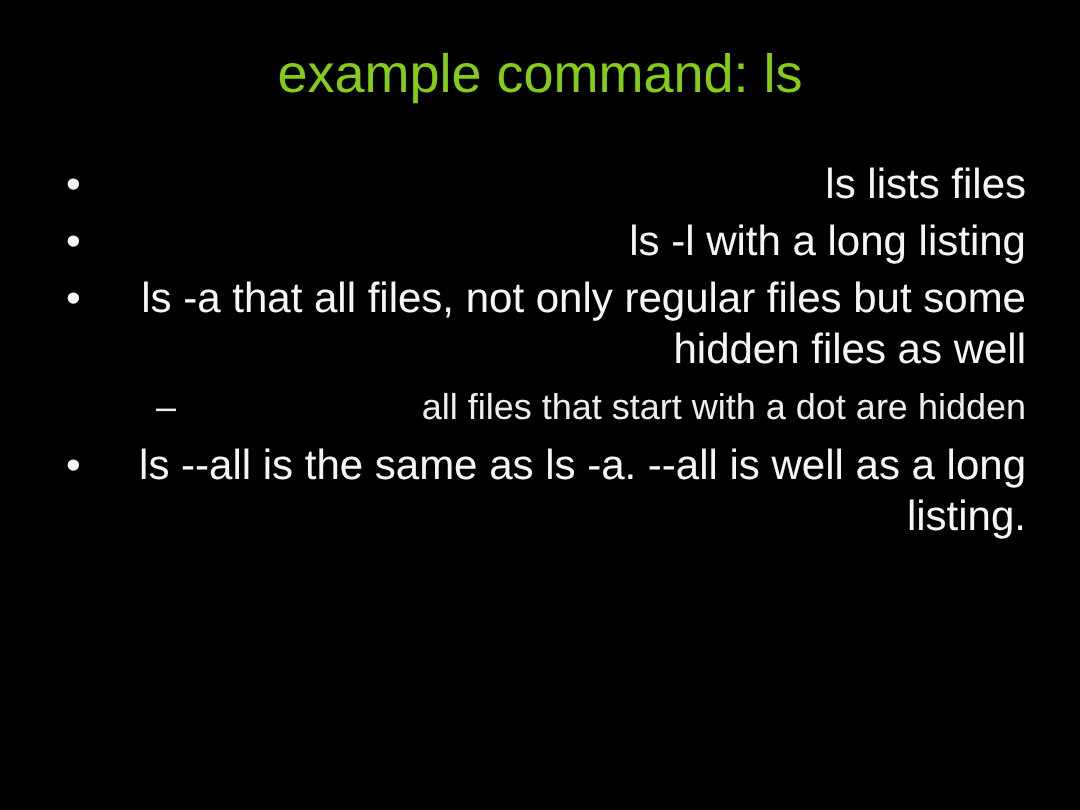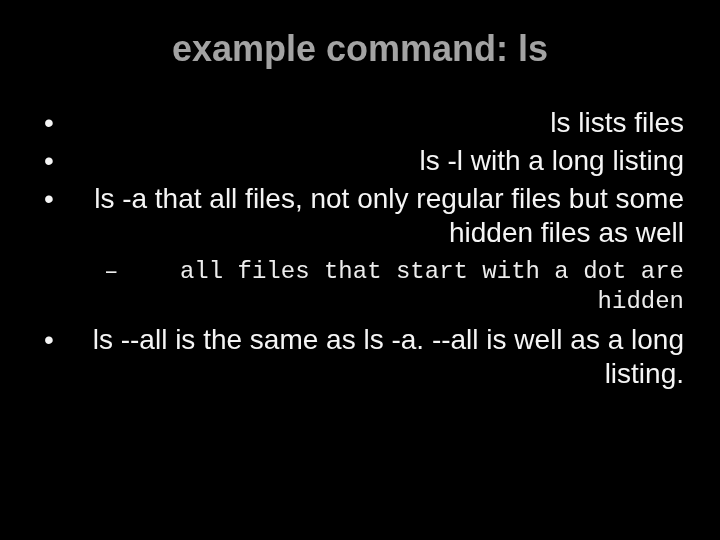--- a/index.html
+++ b/index.html
@@ -14,22 +14,22 @@
   }
   .slide {
     width: 720px;
     height: 540px;
     box-sizing: border-box;
     padding: 28px 36px 36px 36px;
   }
   .title {
     text-align: center;
     font-size: 36px;
-    font-weight: 700;
-    color: #a3a3a3;
+    font-weight: 400;
+    color: #84cc16;
     margin: 0 0 36px 0;
   }
   ul.top {
     list-style: none;
     margin: 0;
     padding: 0;
   }
   ul.top > li {
     position: relative;
     padding-left: 34px;
@@ -45,21 +45,20 @@
     left: 8px;
     top: 0;
     font-size: 28px;
     line-height: 1.22;
     color: #f5f5f5;
   }
   ul.sub {
     list-style: none;
     margin: 6px 0 6px 0;
     padding: 0;
-    font-family: Liberation Mono, monospace;
   }
   ul.sub > li {
     position: relative;
     padding-left: 56px;
     font-size: 24px;
     line-height: 1.25;
     color: #ededed;
   }
   ul.sub > li::before {
     content: "–";

